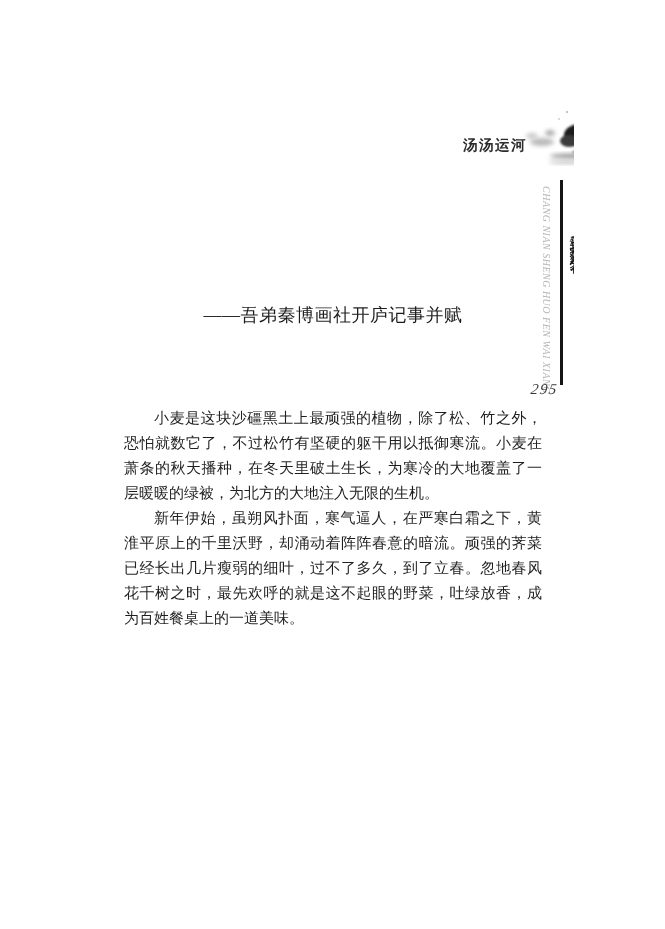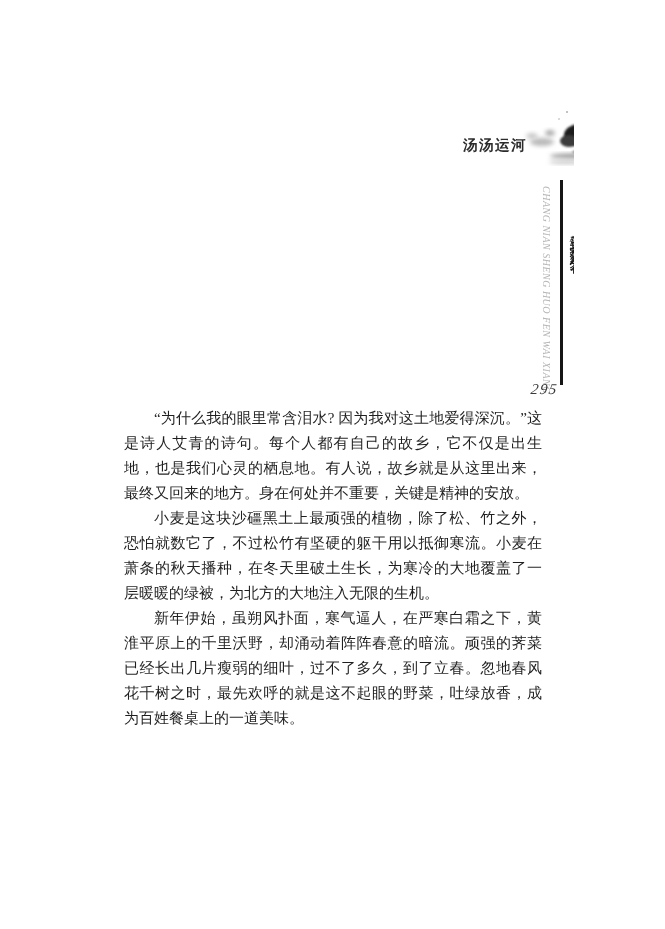--- a/index.html
+++ b/index.html
@@ -149,20 +149,20 @@
 
   <div class="side-pinyin">CHANG NIAN SHENG HUO FEN WAI XIANG</div>
 
   <div class="side-rule"></div>
 
   <div class="side-section">第三辑 常念生活 分外香</div>
 
   <div class="page-number">295</div>
 
 
+  <div class="article-subtitle">——吾弟秦博画社开庐记事并赋</div>
 
   <div class="article-body">
-    <p>“为什么我的眼里常含泪水? 因为我对这土地爱得深沉。”这是诗人艾青的诗句。每个人都有自己的故乡，它不仅是出生地，也是我们心灵的栖息地。有人说，故乡就是从这里出来，最终又回来的地方。身在何处并不重要，关键是精神的安放。</p>
     <p>小麦是这块沙礓黑土上最顽强的植物，除了松、竹之外，恐怕就数它了，不过松竹有坚硬的躯干用以抵御寒流。小麦在萧条的秋天播种，在冬天里破土生长，为寒冷的大地覆盖了一层暖暖的绿被，为北方的大地注入无限的生机。</p>
     <p>新年伊始，虽朔风扑面，寒气逼人，在严寒白霜之下，黄淮平原上的千里沃野，却涌动着阵阵春意的暗流。顽强的荠菜已经长出几片瘦弱的细叶，过不了多久，到了立春。忽地春风花千树之时，最先欢呼的就是这不起眼的野菜，吐绿放香，成为百姓餐桌上的一道美味。</p>
   </div>
 
 </div>
 
 </body></html>

